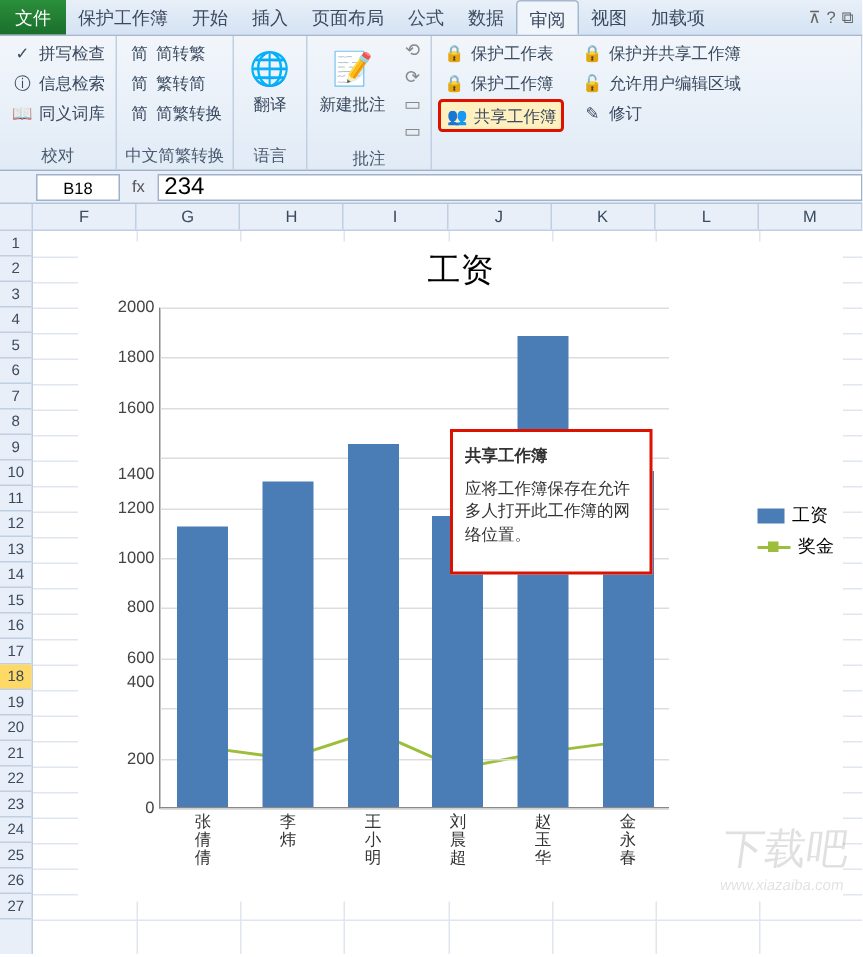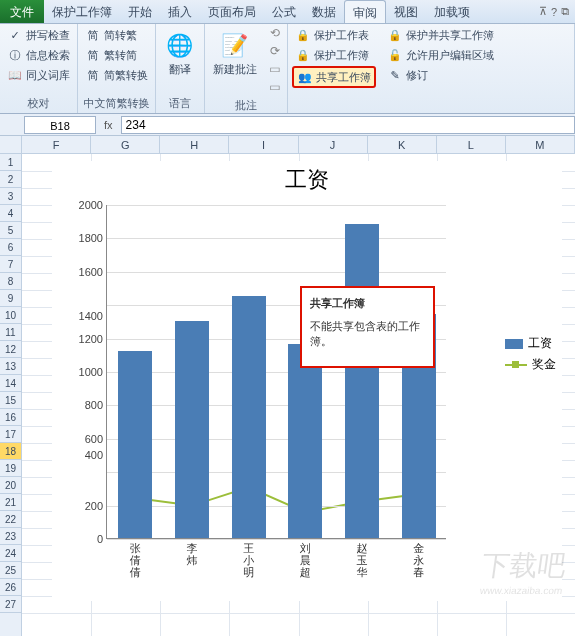--- a/index.html
+++ b/index.html
@@ -18,23 +18,23 @@
 .group-body { flex: 1; display: flex; flex-direction: column; gap: 2px; }
 .group-label { text-align: center; font-size: 11px; color: #4a5a70; padding: 2px 0; }
 .rbtn { display: flex; align-items: center; gap: 3px; padding: 1px 3px; font-size: 11px; color: #3a4a5f; cursor: pointer; white-space: nowrap; }
 .rbtn .ico { width: 16px; height: 16px; display: inline-flex; align-items: center; justify-content: center; font-size: 11px; }
 .big-btn { display: flex; flex-direction: column; align-items: center; padding: 4px; font-size: 11px; color: #3a4a5f; cursor: pointer; }
 .big-btn .bico { width: 32px; height: 32px; display: flex; align-items: center; justify-content: center; font-size: 22px; }
 .highlighted { border: 2px solid #d10; border-radius: 3px; background: #fff0c0; }
 
 
 .namebar { display: flex; align-items: center; height: 22px; border-bottom: 1px solid #b5c6d9; background: #e8eff8; }
-.namebox { width: 72px; height: 18px; margin-left: 24px; border: 1px solid #9fb2ca; background: #fff; text-align: center; font-size: 11px; line-height: 18px; }
+.namebox { width: 56px; height: 18px; margin-left: 24px; border: 1px solid #9fb2ca; background: #fff; text-align: center; font-size: 11px; line-height: 18px; }
 .namebar .fxlbl { margin: 0 8px; color: #555; }
-.fxinput { flex: 1; height: 18px; border: 1px solid #9fb2ca; background: #fff; padding: 0 4px; font-size: 12px; }
+.fxinput { flex: 1; height: 18px; border: 1px solid #9fb2ca; background: #fff; padding: 0 4px; font-size: 16px; }
 
 
 .sheet { position: relative; display: flex; height: 500px; }
 .rowhdrs { width: 22px; background: #e8eff8; border-right: 1px solid #c0d0e2; }
 .colhdrs { display: flex; height: 18px; background: #e8eff8; border-bottom: 1px solid #c0d0e2; }
 .ch { flex: 1; text-align: center; font-size: 11px; color: #3a4a5f; border-right: 1px solid #c0d0e2; line-height: 18px; }
 .rh { height: 17px; text-align: center; font-size: 10px; color: #3a4a5f; border-bottom: 1px solid #c0d0e2; line-height: 17px; }
 .rh.sel { background: #ffd966; }
 .grid { flex: 1; position: relative; }
 .gridlines .hline { position: absolute; left: 0; right: 0; border-top: 1px solid #e0e6ee; }
@@ -317,15 +317,15 @@
     </div>
 
     <div class="watermark">
       <span>下载吧</span>
       <small>www.xiazaiba.com</small>
     </div>
   </div>
 
   <div class="tooltip">
     <div class="tooltip-title">共享工作簿</div>
-    <p>不能共享包含表的工作簿。</p>
+    <p>应将工作簿保存在允许多人打开此工作簿的网络位置。</p>
   </div>
 </div>
 
 </body></html>

